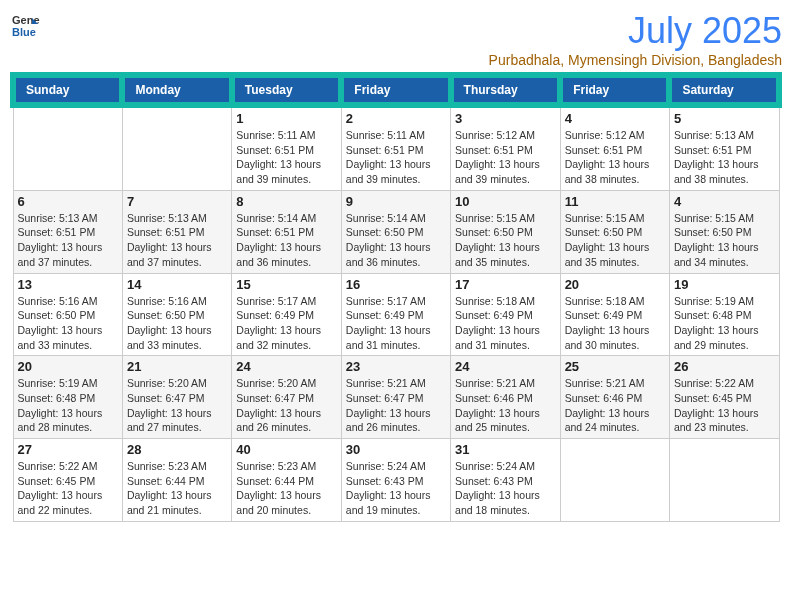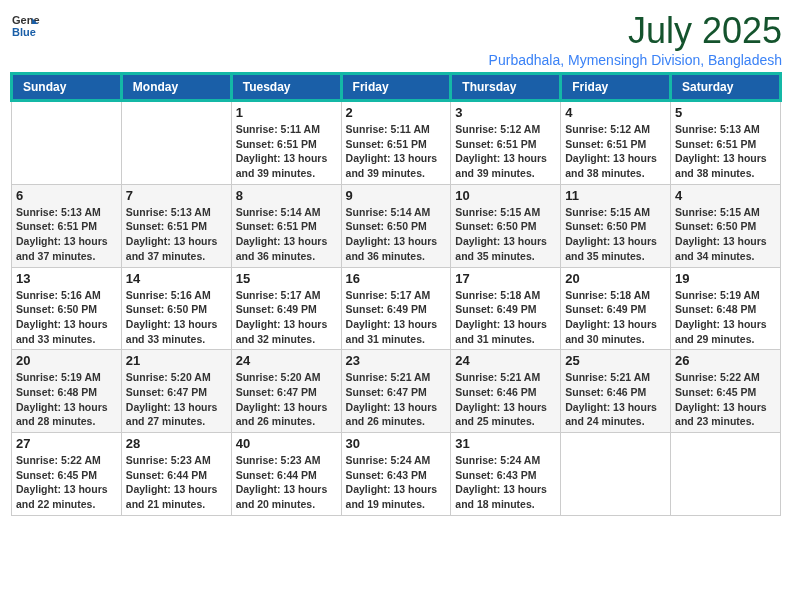--- a/index.html
+++ b/index.html
@@ -23,39 +23,39 @@
     }
     .logo-icon {
       width: 30px;
       height: 30px;
     }
     .title-block {
       text-align: right;
     }
     .month-title {
       font-size: 36px;
-      color: #14532d;
+      color: #3b82f6;
       font-weight: normal;
     }
     .subtitle {
       font-size: 14px;
-      color: #3b82f6;
+      color: #a16207;
     }
     .calendar {
       width: 100%;
       border-collapse: collapse;
       font-size: 11px;
     }
     .calendar th {
       background: #1a5fa8;
       color: #fff;
       padding: 5px 10px;
       text-align: left;
       font-size: 12px;
-      border: 3px solid #14b8a6;
+      border: 6px solid #14b8a6;
     }
     .calendar td {
       border: 1px solid #ccc;
       vertical-align: top;
       padding: 3px 4px;
       width: 110px;
       min-height: 80px;
       background: #fff;
     }
     .calendar tr:nth-child(even) td {
@@ -65,21 +65,20 @@
       font-size: 13px;
       font-weight: bold;
       color: #222;
       display: block;
       margin-bottom: 2px;
     }
     .cell-content {
       font-size: 10.5px;
       color: #333;
       line-height: 1.4;
-      font-weight: bold;
     }
     .empty-cell {
       background: #f9f9f9;
     }
   </style>
 </head>
 <body>
 
 <div class="header">
   <div class="logo">

